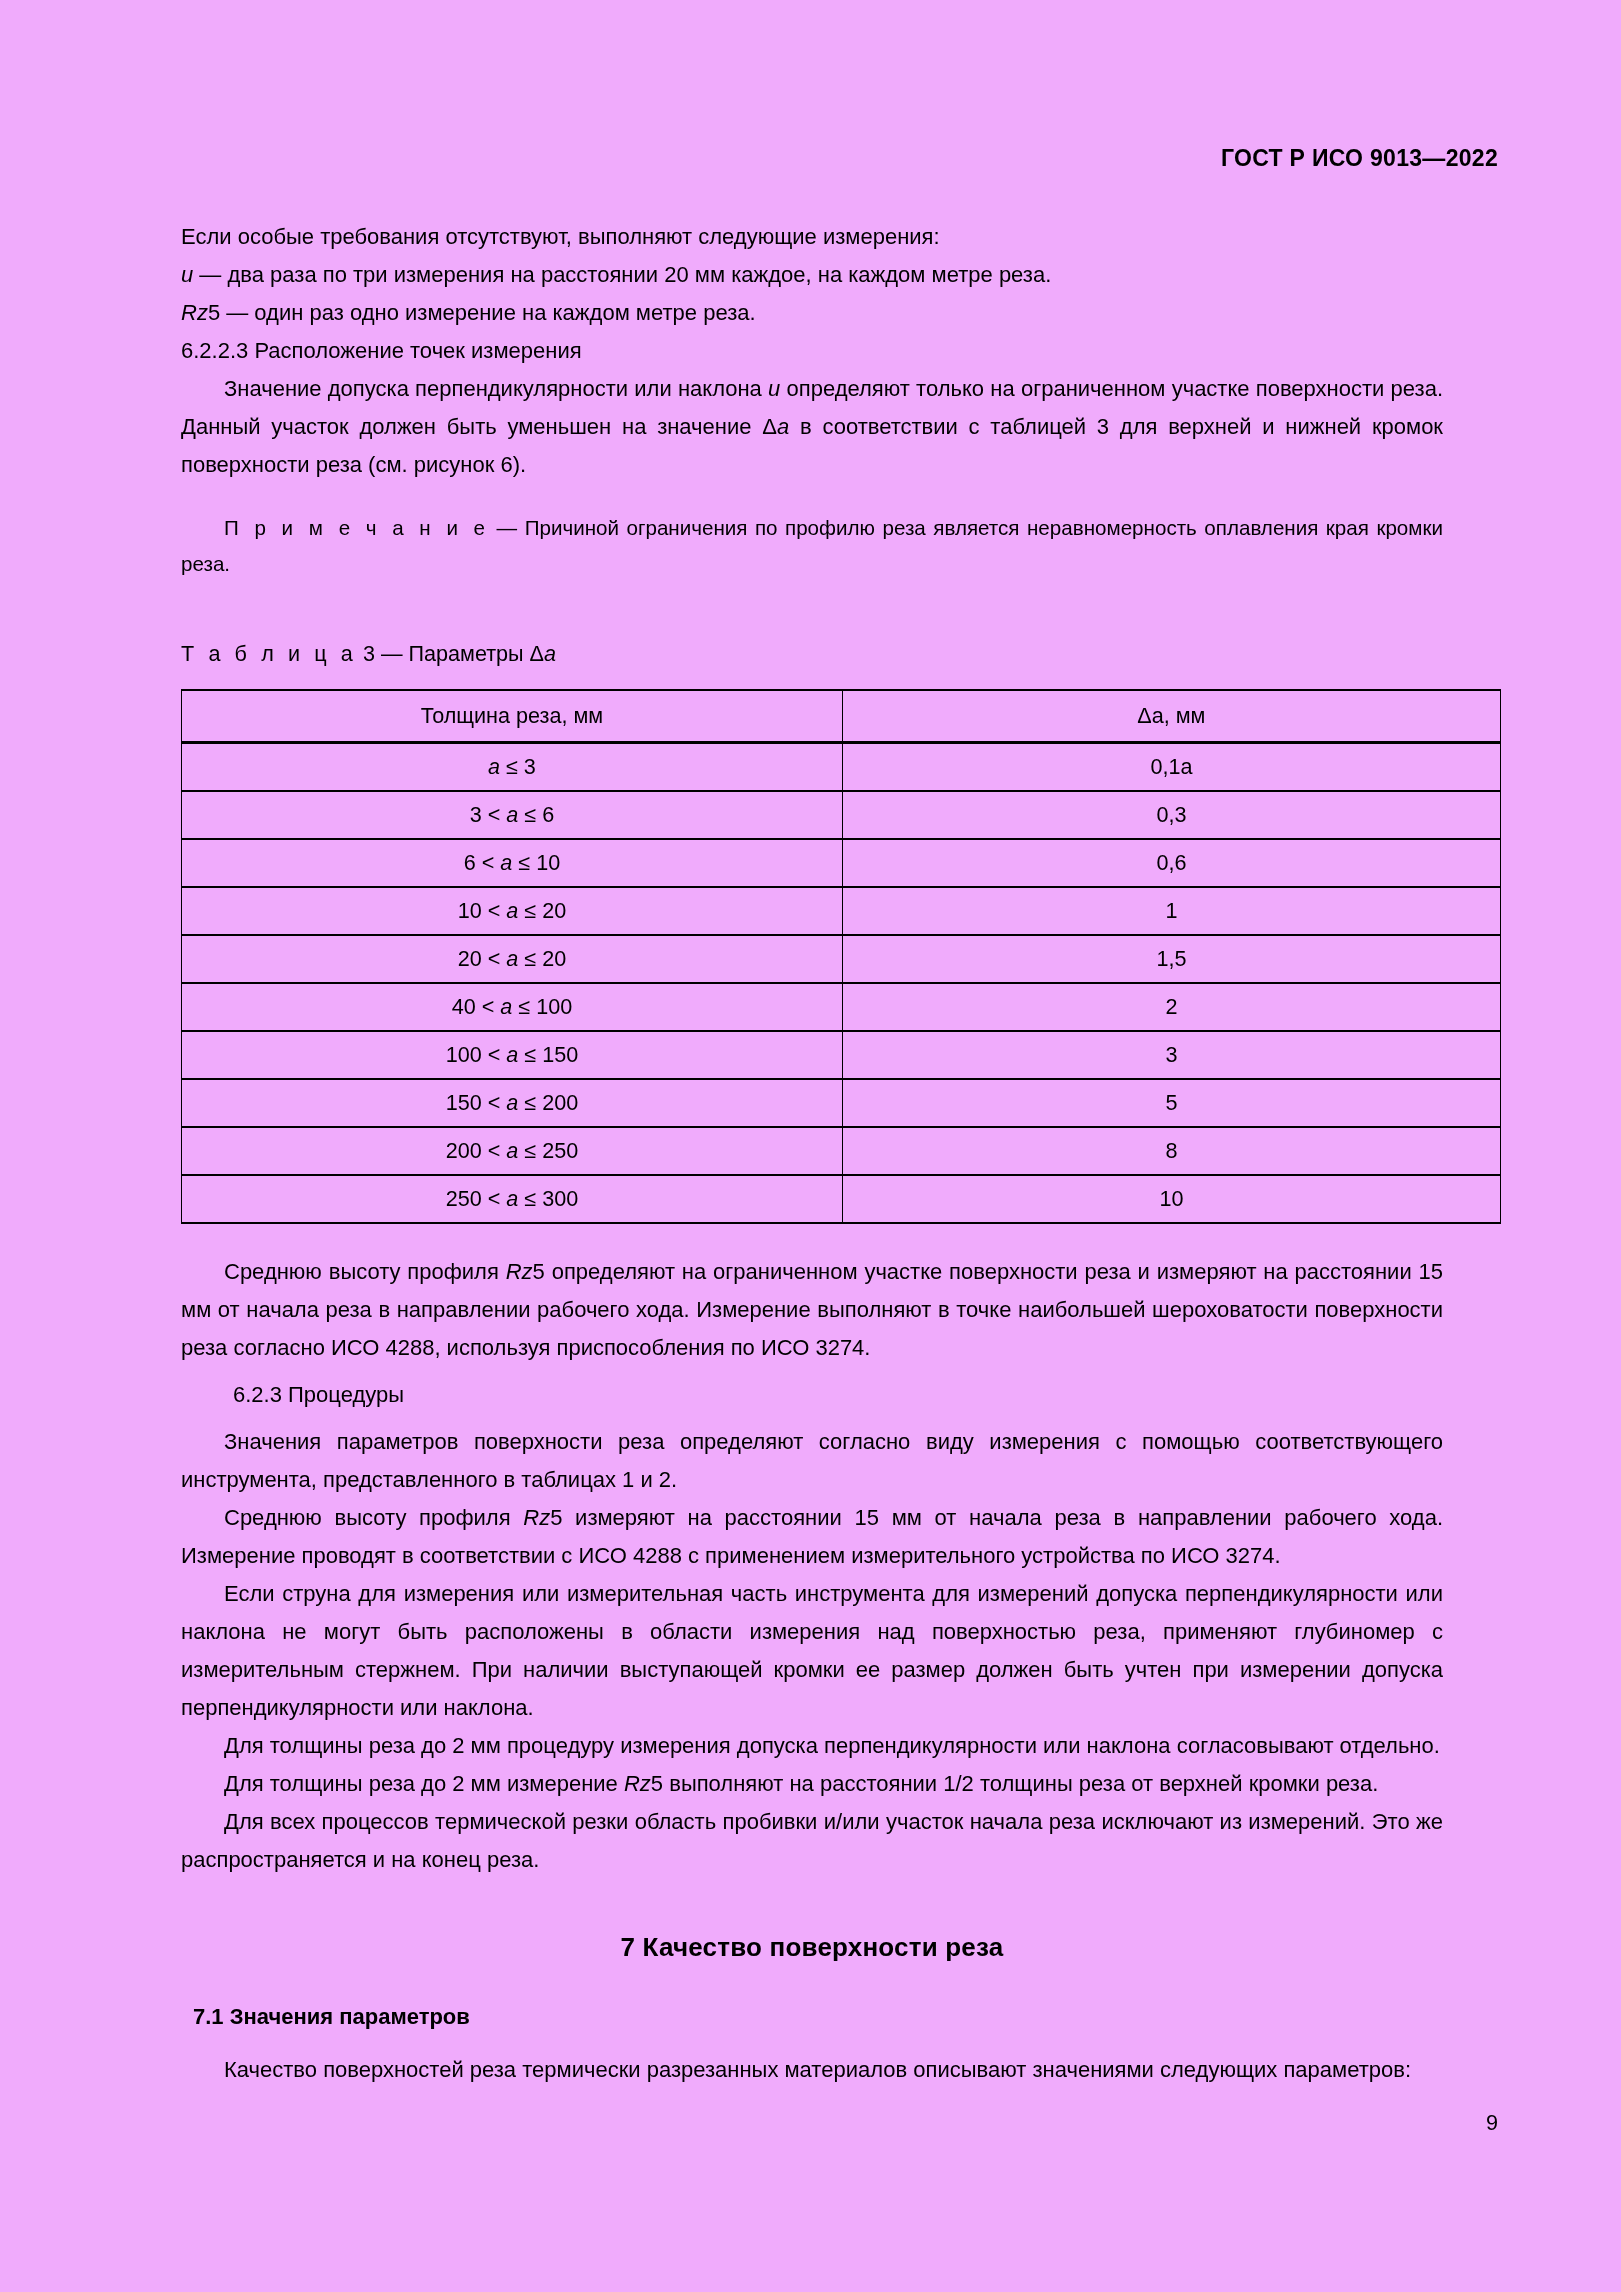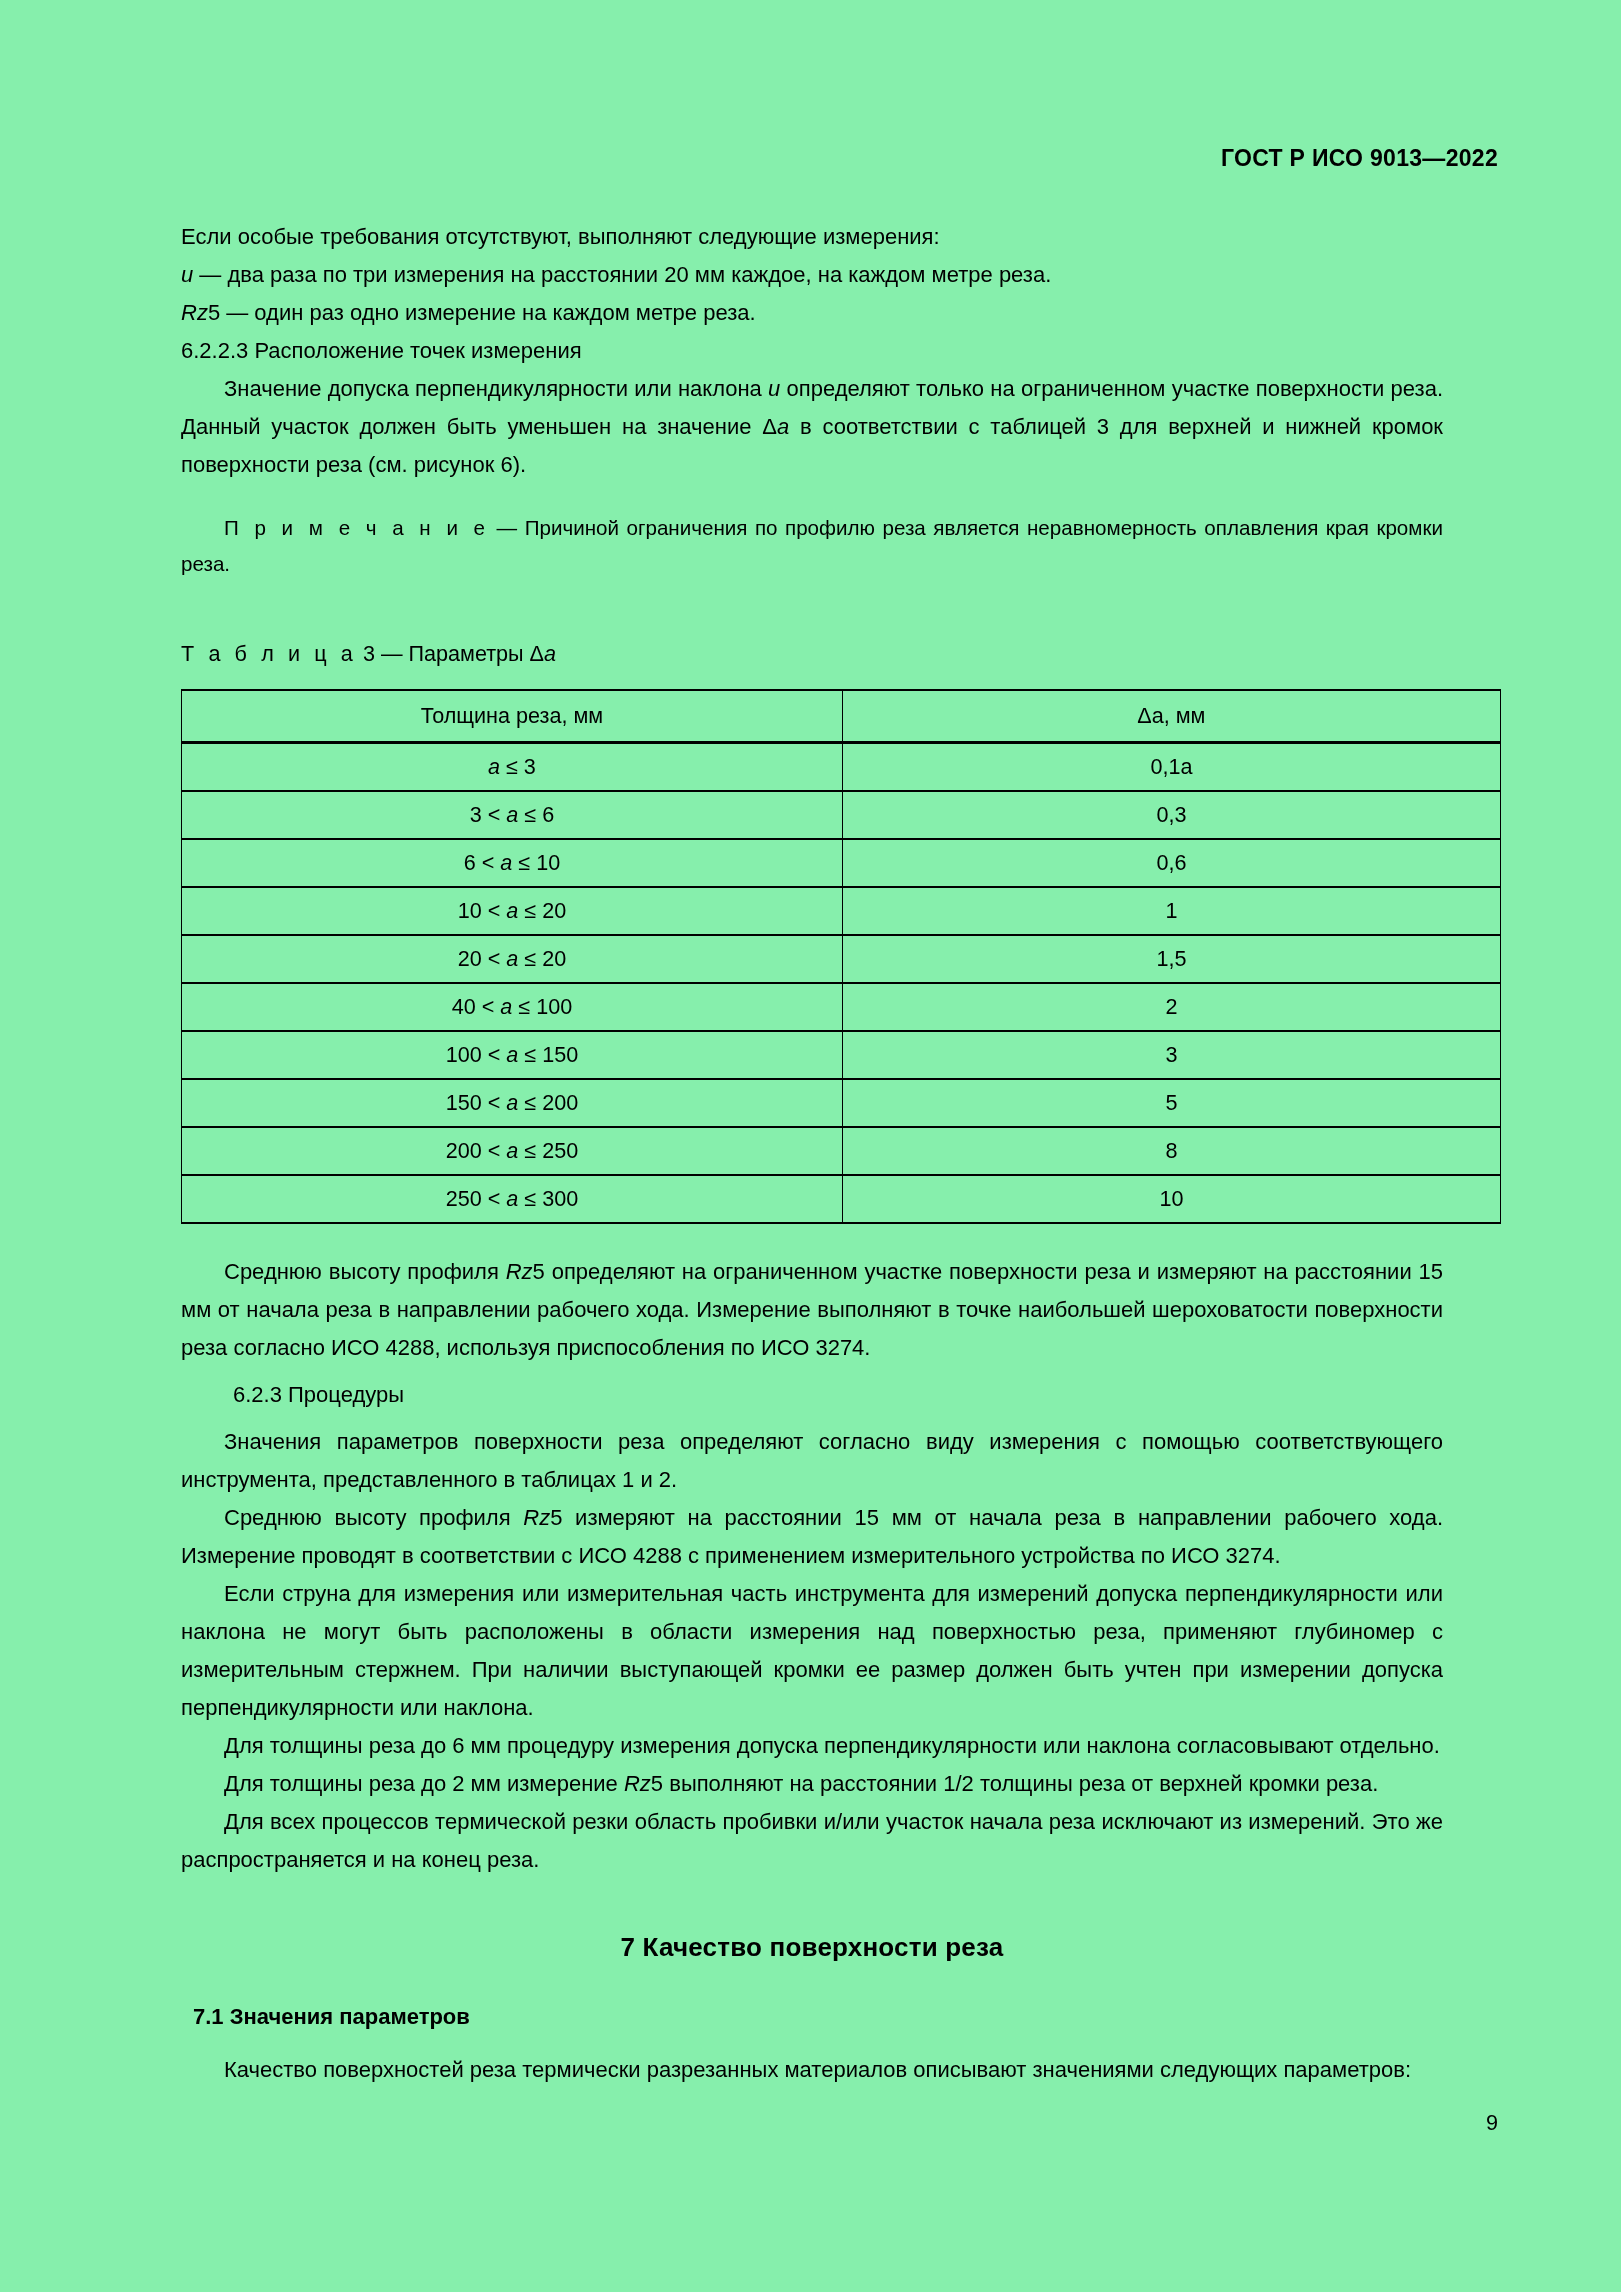--- a/index.html
+++ b/index.html
@@ -10,21 +10,21 @@
   body {
     font-family: "Liberation Sans", sans-serif;
     color: #000000;
     -webkit-font-smoothing: antialiased;
   }
   .page {
     position: relative;
     width: 1621px;
     height: 2293px;
     margin: 0 auto;
-    background: #86efac;
+    background: #f0abfc;
     box-sizing: border-box;
     overflow: hidden;
   }
 
   
   .page-header {
     position: absolute;
     top: 145px;
     right: 123px;
     font-size: 23px;
@@ -244,21 +244,21 @@
     <p class="indent"><span>Среднюю высоту профиля </span><span class="sym">Rz</span><span>5 определяют на ограниченном участке поверхности реза и измеряют на расстоянии 15 мм от начала реза в направлении рабочего хода. Измерение выполняют в точке наибольшей шероховатости поверхности реза согласно ИСО 4288, используя приспособления по ИСО 3274.</span></p>
 
     <p class="inline-head">6.2.3 Процедуры</p>
 
     <p class="indent">Значения параметров поверхности реза определяют согласно виду измерения с помощью соответствующего инструмента, представленного в таблицах 1 и 2.</p>
 
     <p class="indent"><span>Среднюю высоту профиля </span><span class="sym">Rz</span><span>5 измеряют на расстоянии 15 мм от начала реза в направлении рабочего хода. Измерение проводят в соответствии с ИСО 4288 с применением измерительного устройства по ИСО 3274.</span></p>
 
     <p class="indent">Если струна для измерения или измерительная часть инструмента для измерений допуска перпендикулярности или наклона не могут быть расположены в области измерения над поверхностью реза, применяют глубиномер с измерительным стержнем. При наличии выступающей кромки ее размер должен быть учтен при измерении допуска перпендикулярности или наклона.</p>
 
-    <p class="indent">Для толщины реза до 6 мм процедуру измерения допуска перпендикулярности или наклона согласовывают отдельно.</p>
+    <p class="indent">Для толщины реза до 2 мм процедуру измерения допуска перпендикулярности или наклона согласовывают отдельно.</p>
 
     <p class="indent"><span>Для толщины реза до 2 мм измерение </span><span class="sym">Rz</span><span>5 выполняют на расстоянии 1/2 толщины реза от верхней кромки реза.</span></p>
 
     <p class="indent">Для всех процессов термической резки область пробивки и/или участок начала реза исключают из измерений. Это же распространяется и на конец реза.</p>
 
     <div class="sp-big"></div>
 
     <h2 class="section-title">7  Качество поверхности реза</h2>
 
     <div class="sp-med"></div>

